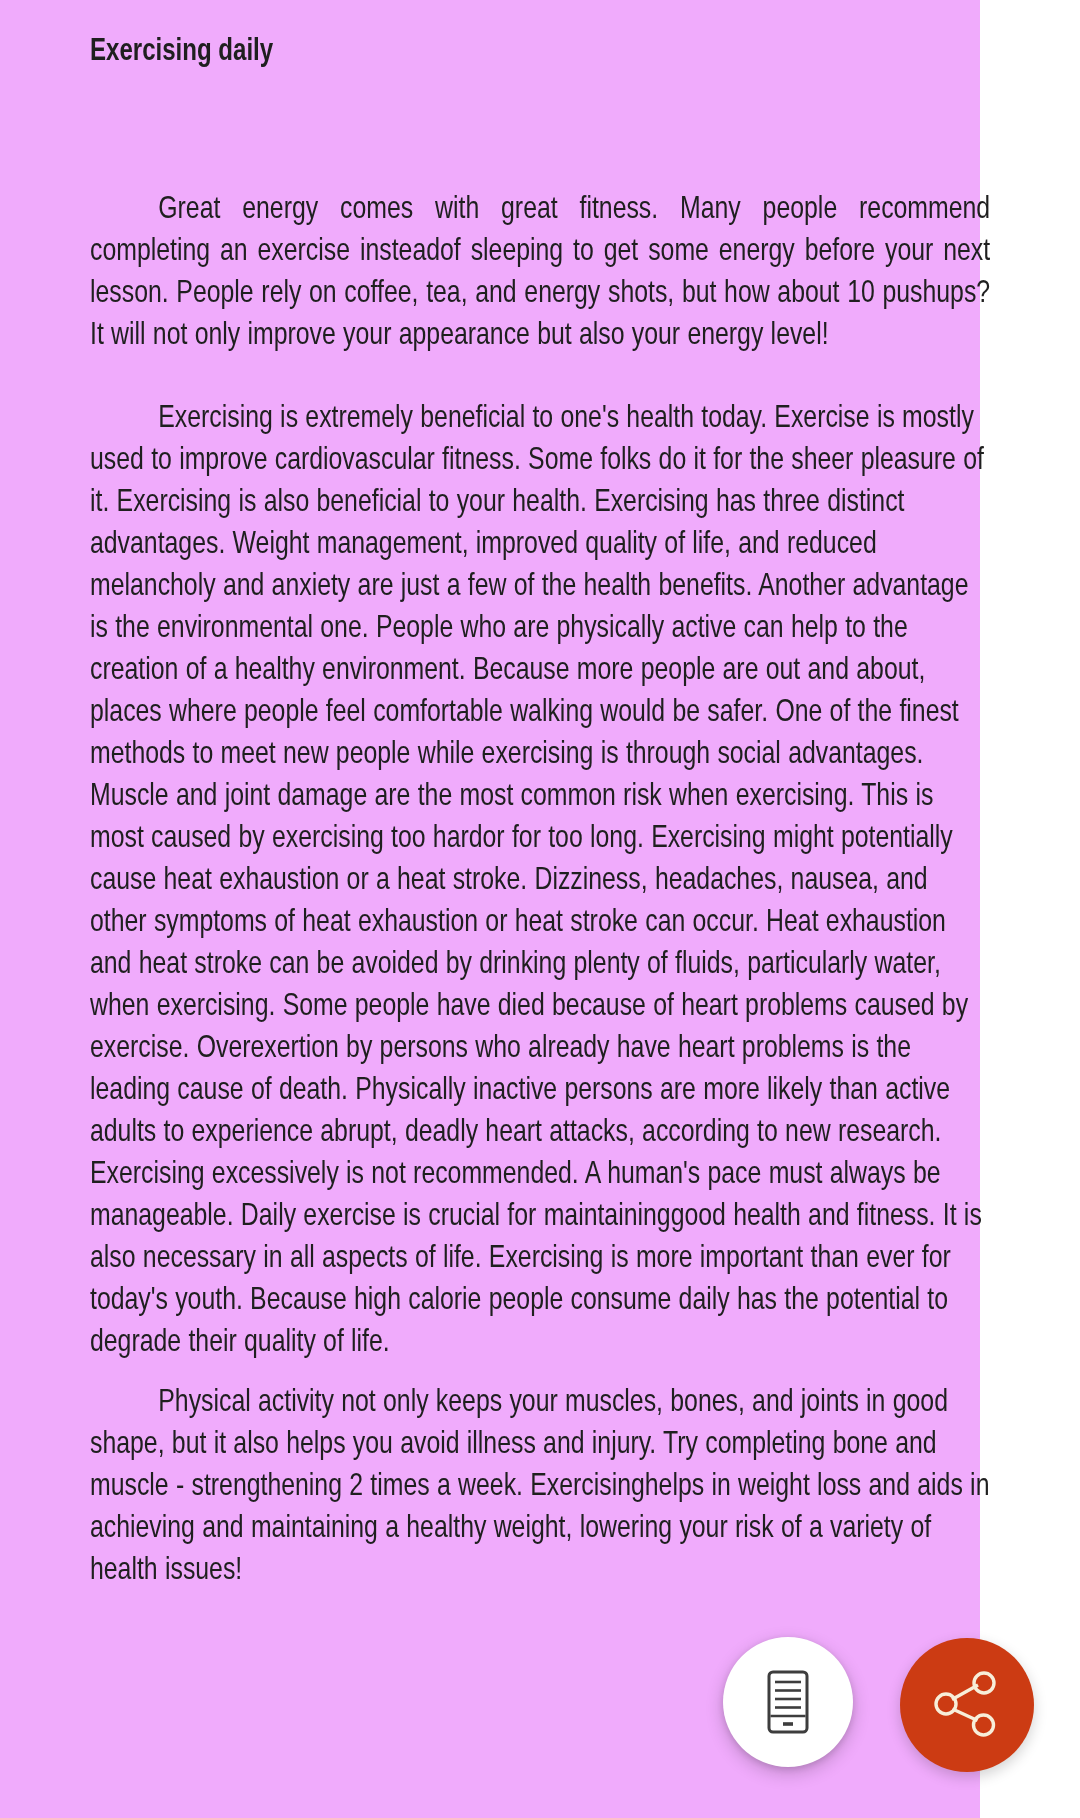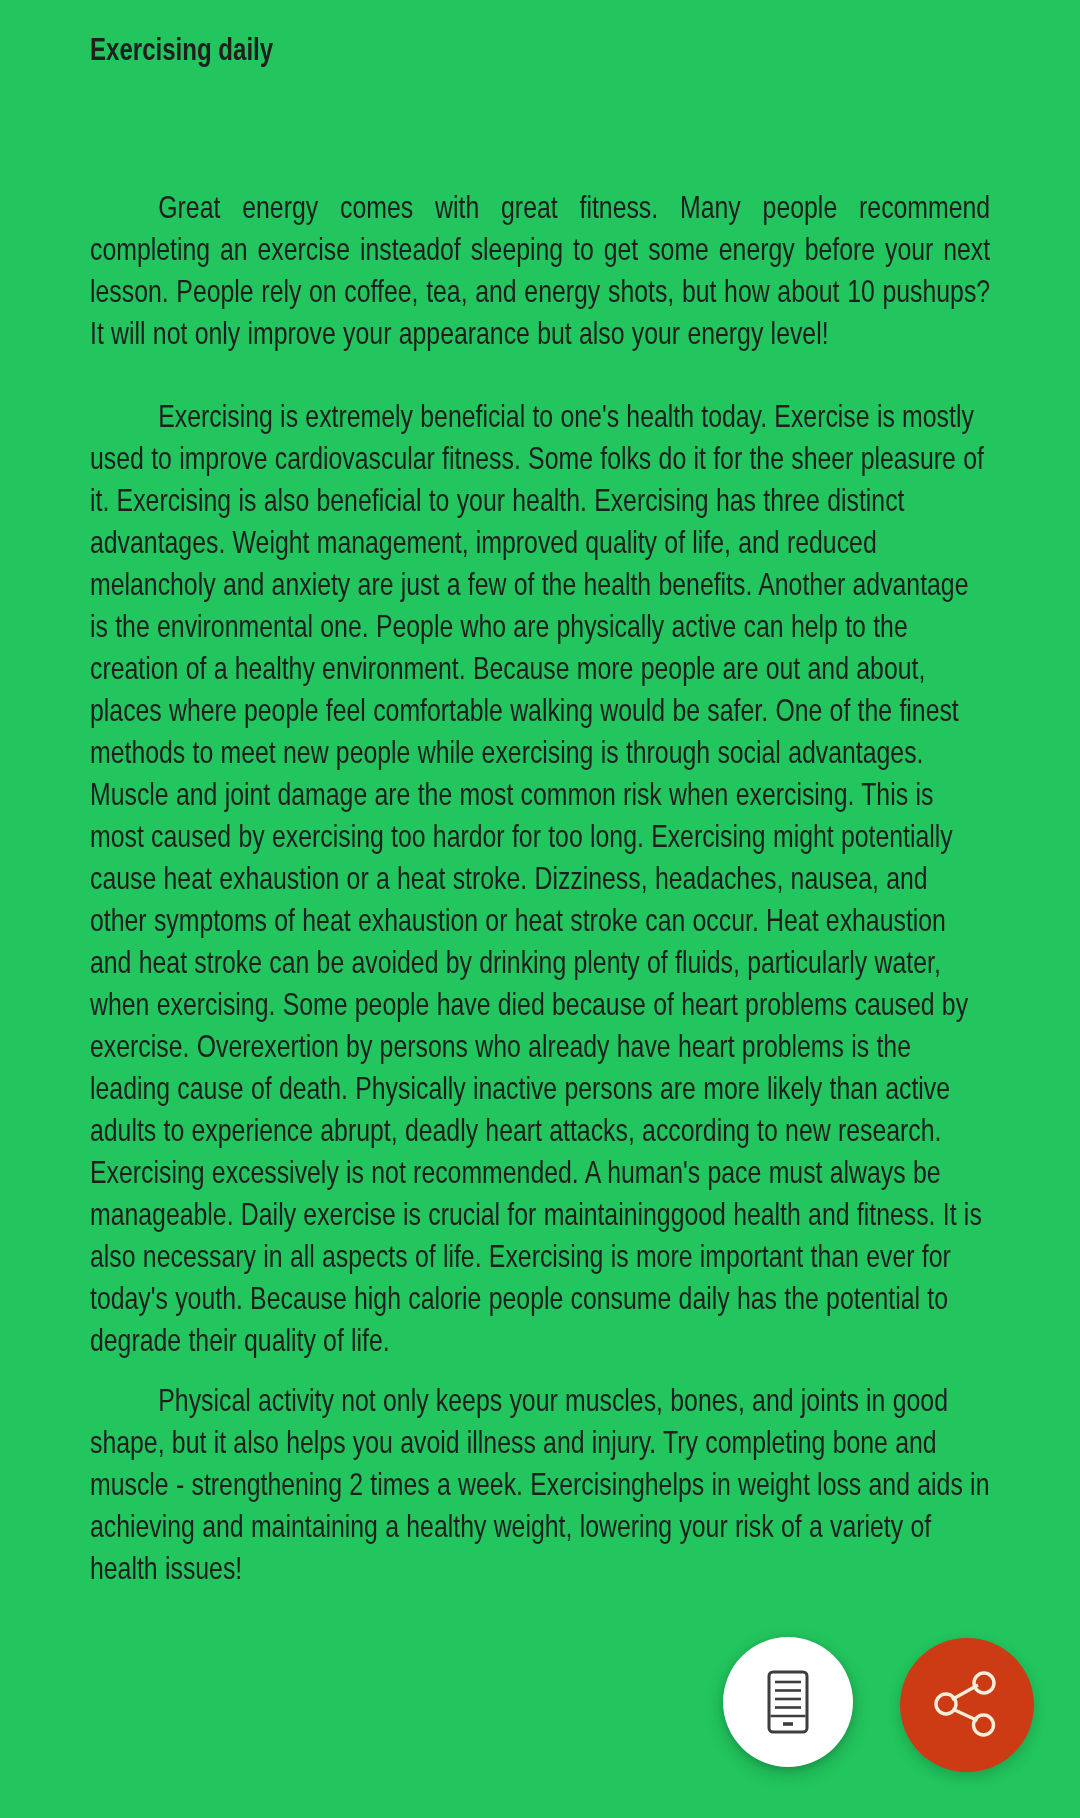--- a/index.html
+++ b/index.html
@@ -6,23 +6,23 @@
     margin: 0;
     padding: 0;
     width: 1080px;
     height: 1818px;
     background: #ffffff;
     overflow: hidden;
     font-family: "Liberation Sans", "DejaVu Sans", sans-serif;
   }
   .page {
     position: relative;
-    width: 1080px;
+    width: 980px;
     height: 1818px;
-    background: #22c55e;
+    background: #f0abfc;
   }
   
   .doc-content {
     position: absolute;
     left: 90px;
     top: 29px;
     width: 1160px;
     transform: scaleX(0.776);
     transform-origin: left top;
     color: #1f1f1f;

